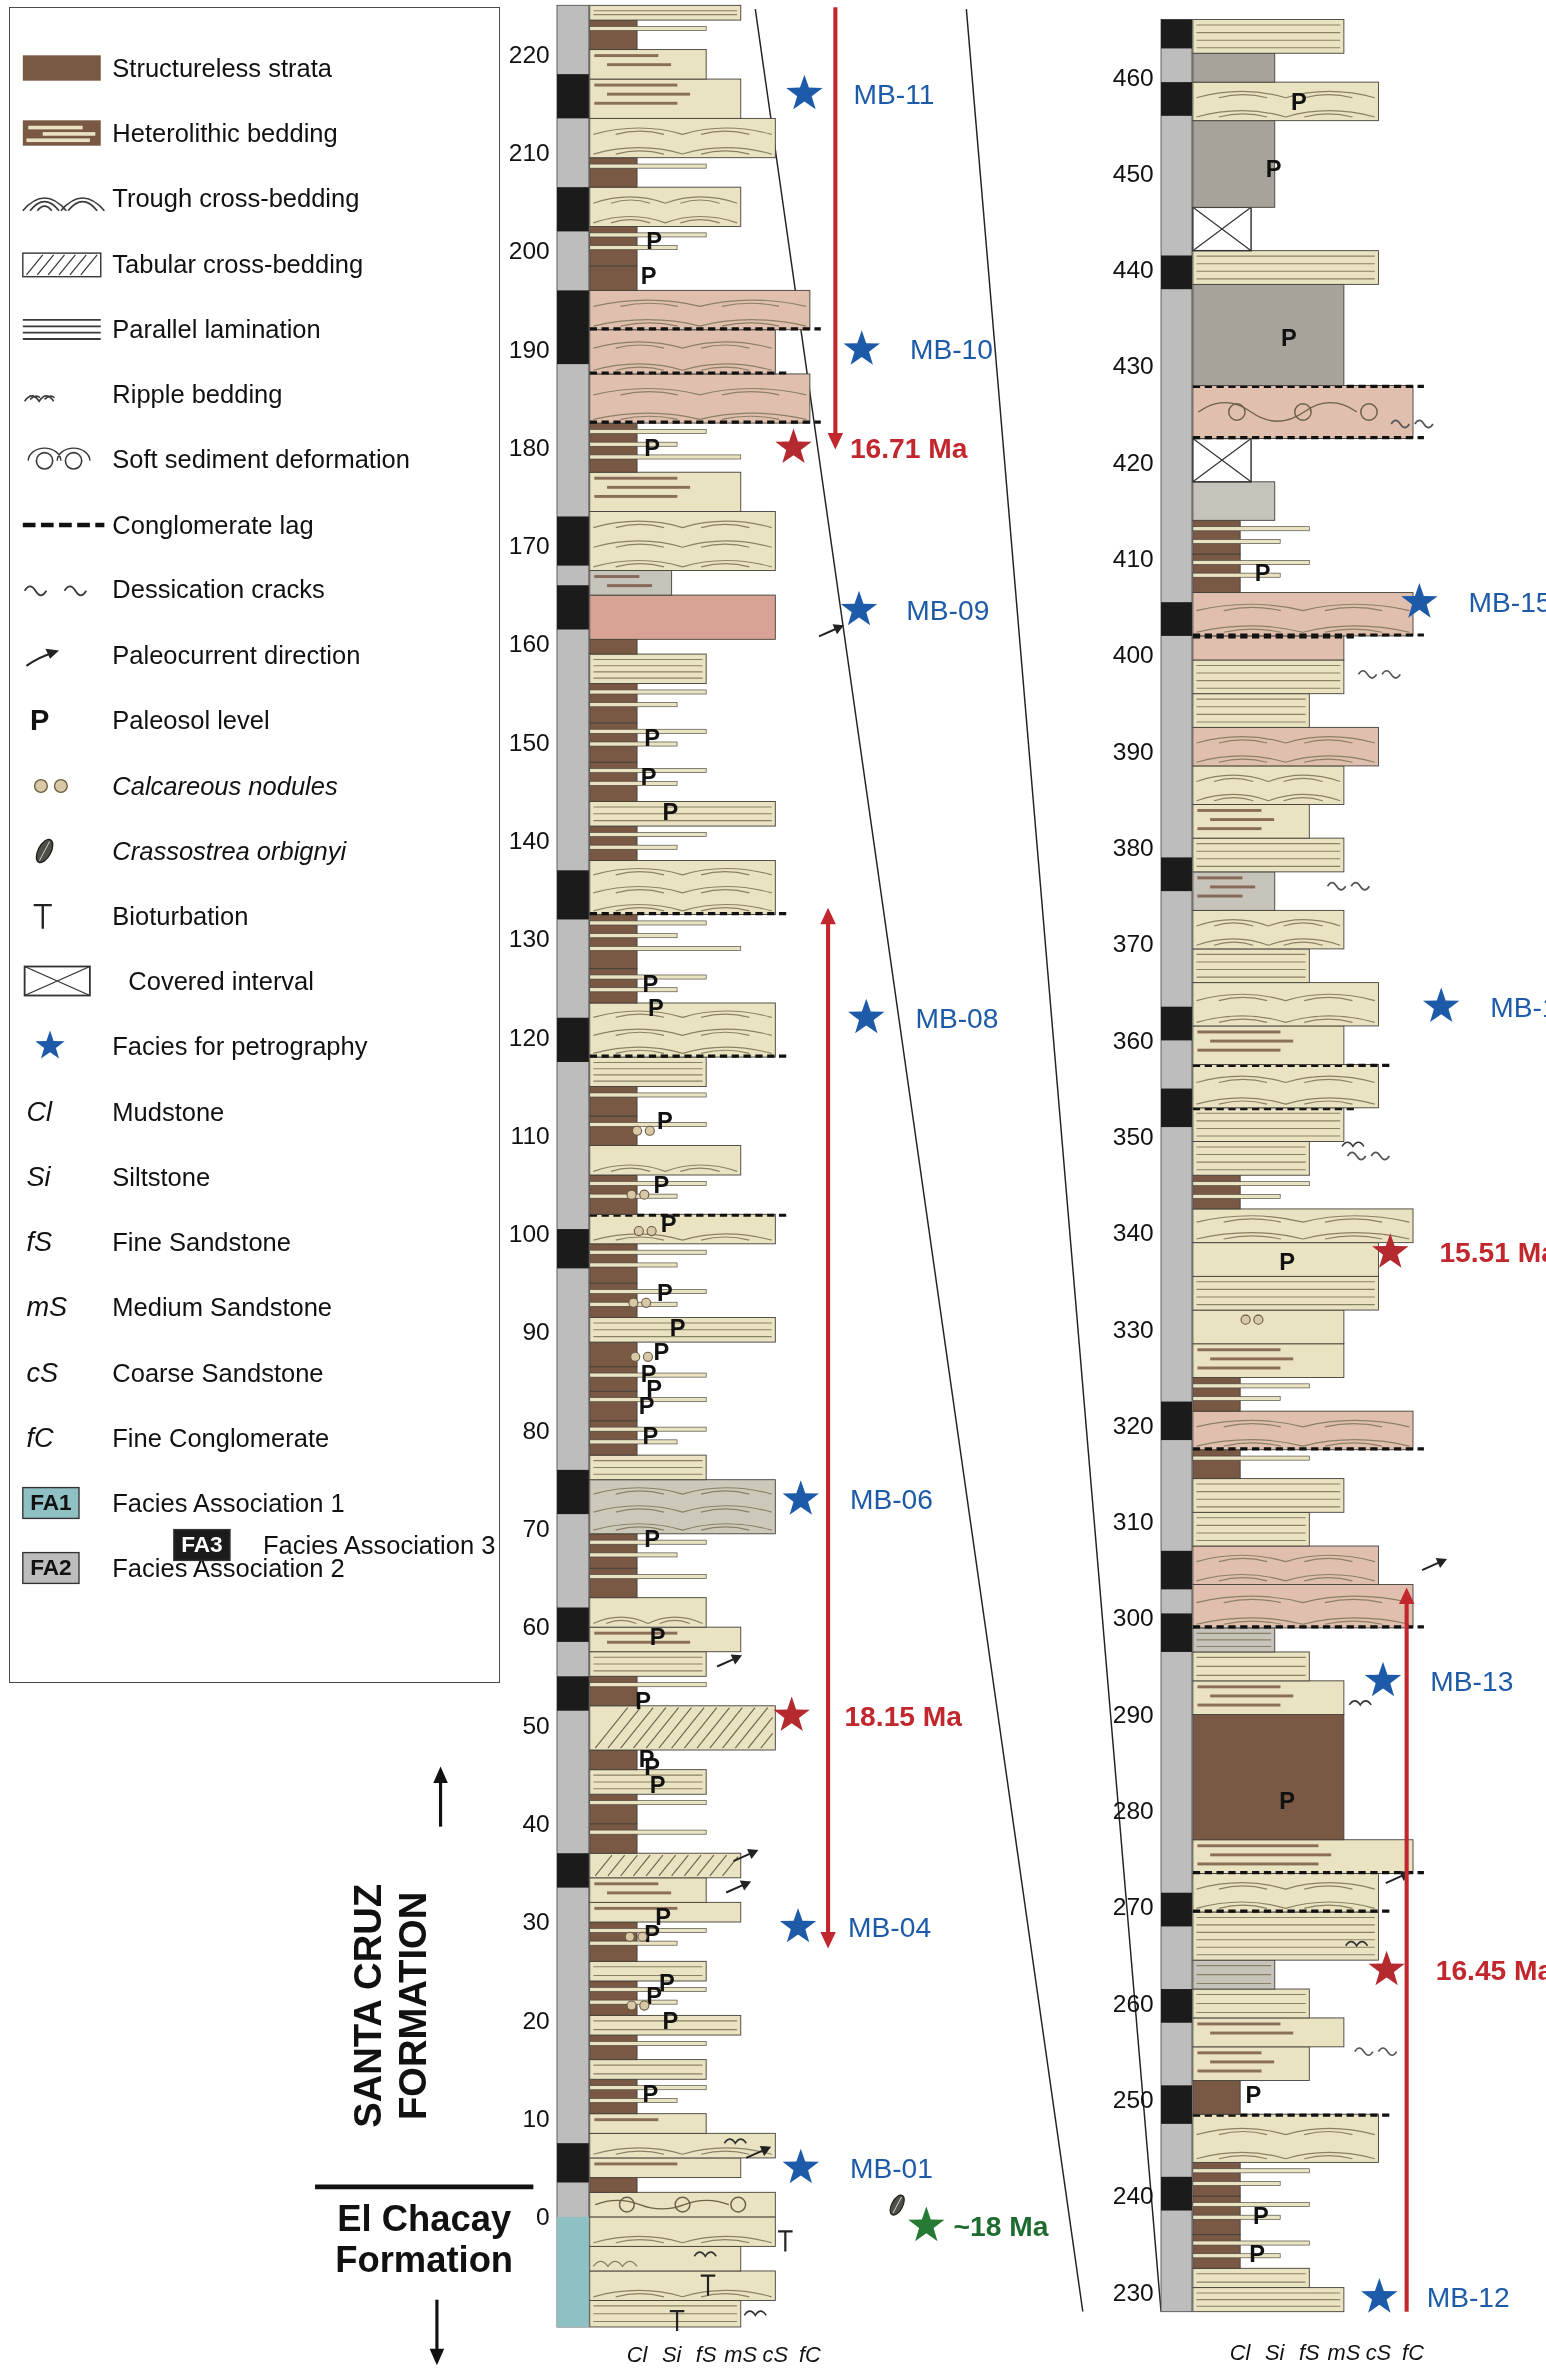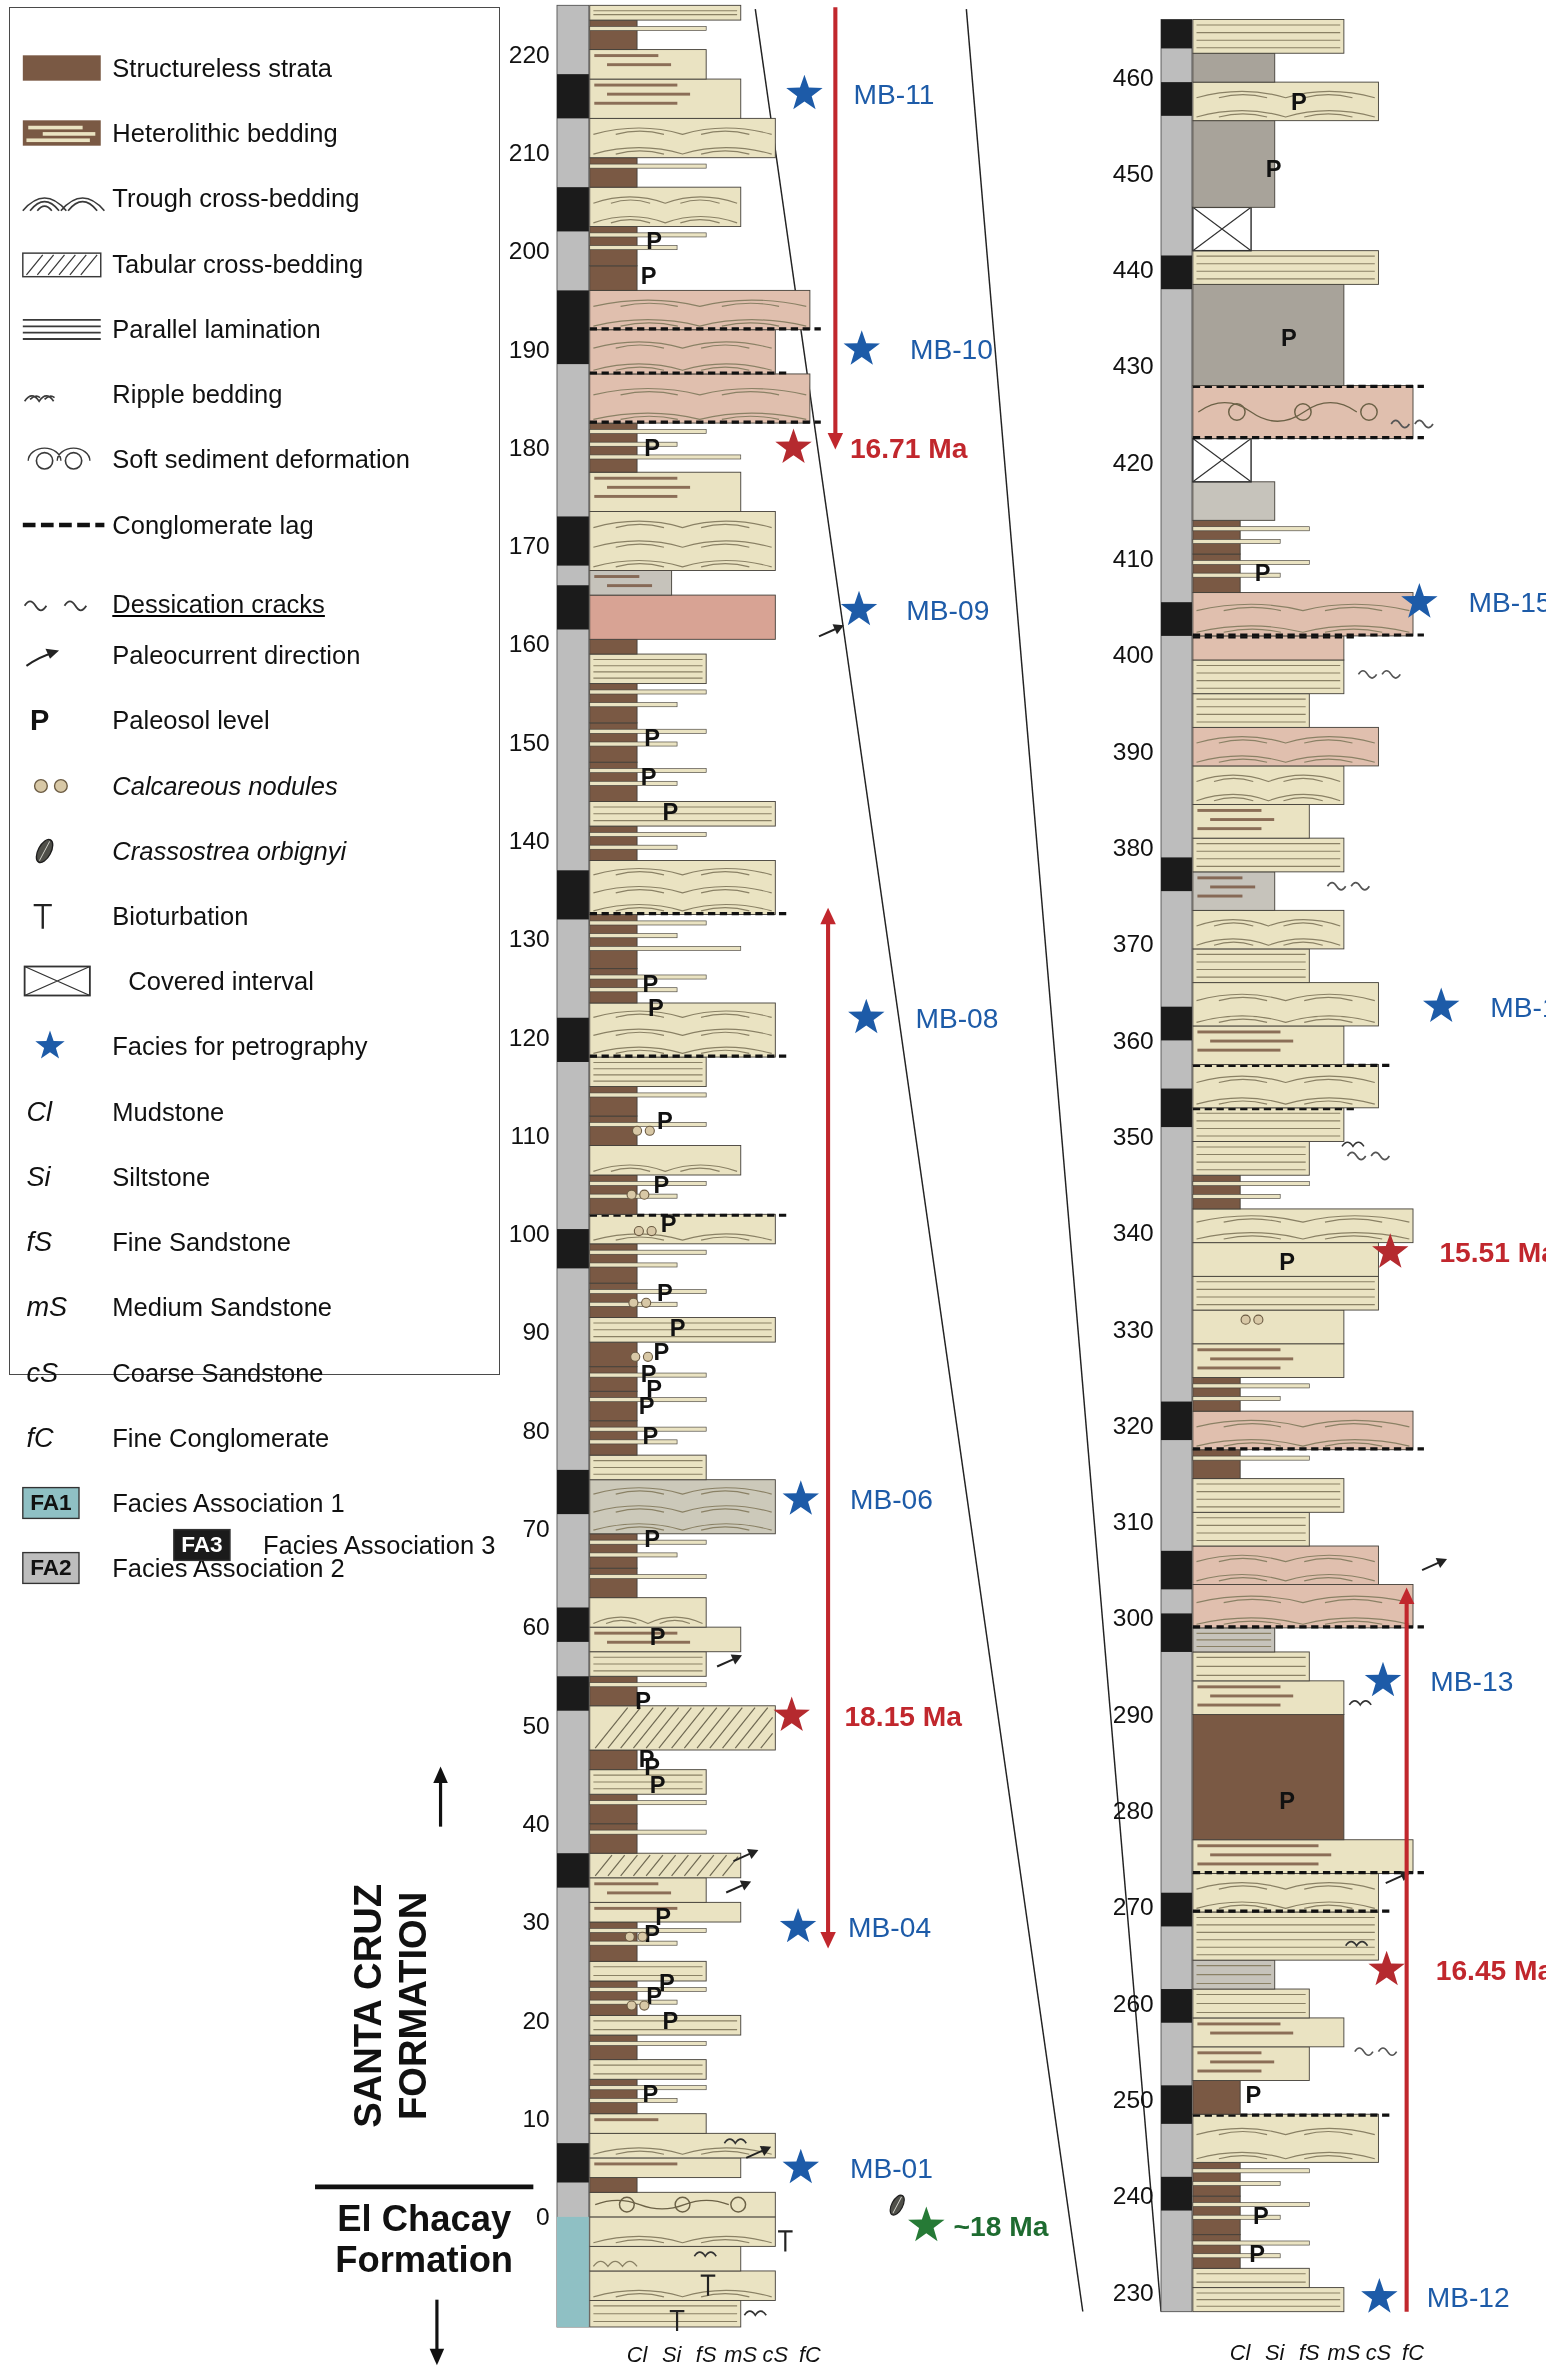--- a/index.html
+++ b/index.html
@@ -1,18 +1,18 @@
 <!DOCTYPE html>
 <html style="font-size:14.6px"><head>
 <meta charset="utf-8">
 <style>
   html,body{margin:0;padding:0;background:#fff;}
   #root{position:relative;width:1547px;height:2377px;background:#fff;
         font-family:"Liberation Sans",sans-serif;overflow:hidden;}
-  #legend{position:absolute;left:9px;top:7.3px;width:491px;height:1368px;
+  #legend{position:absolute;left:9px;top:7.3px;width:491px;height:1676px;
           border:1.8px solid #4a4a4a;background:#fff;box-sizing:border-box;}
   .legend-row{position:absolute;left:7.3px;right:3.6px;height:58px;display:flex;align-items:center;}
   .legend-icon{width:95px;height:58px;flex:0 0 95px;}
   .legend-label{font-size:25.5px;color:#111;white-space:nowrap;}
   .legend-label.it{font-style:italic;}
   #fig{position:absolute;left:0;top:0;}
 </style>
 </head>
 <body>
 
@@ -68,21 +68,21 @@
           <path d="M12,34 a18,14 0 0 1 36,0 M44,34 a18,14 0 0 1 36,0" stroke="#3a3a3a" stroke-width="1.6" fill="none"></path>
         </svg>
         <span class="legend-label">Soft sediment deformation</span>
       </div>
       <div class="legend-row" style="top: 488px;">
         <svg viewBox="0 0 104 64" class="legend-icon">
           <path d="M6,32 h14 m6,0 h14 m6,0 h14 m6,0 h14 m6,0 h10" stroke="#111" stroke-width="5" fill="none"></path>
         </svg>
         <span class="legend-label">Conglomerate lag</span>
       </div>
-      <div class="legend-row" style="top: 567px; text-decoration: underline;">
+      <div class="legend-row" style="top: 552px;">
         <svg viewBox="0 0 104 64" class="legend-icon">
           <path d="M8,34 q6,-10 12,0 q6,10 12,0 M52,34 q6,-10 12,0 q6,10 12,0" stroke="#3a3a3a" stroke-width="2" fill="none"></path>
         </svg>
         <span class="legend-label">Dessication cracks</span>
       </div>
       <div class="legend-row" style="top: 618px;">
         <svg viewBox="0 0 104 64" class="legend-icon">
           <path d="M10,44 Q24,34 38,30" stroke="#222" stroke-width="2.2" fill="none"></path>
           <polygon points="46,27 31,25 36,36" fill="#222"></polygon>
         </svg>

